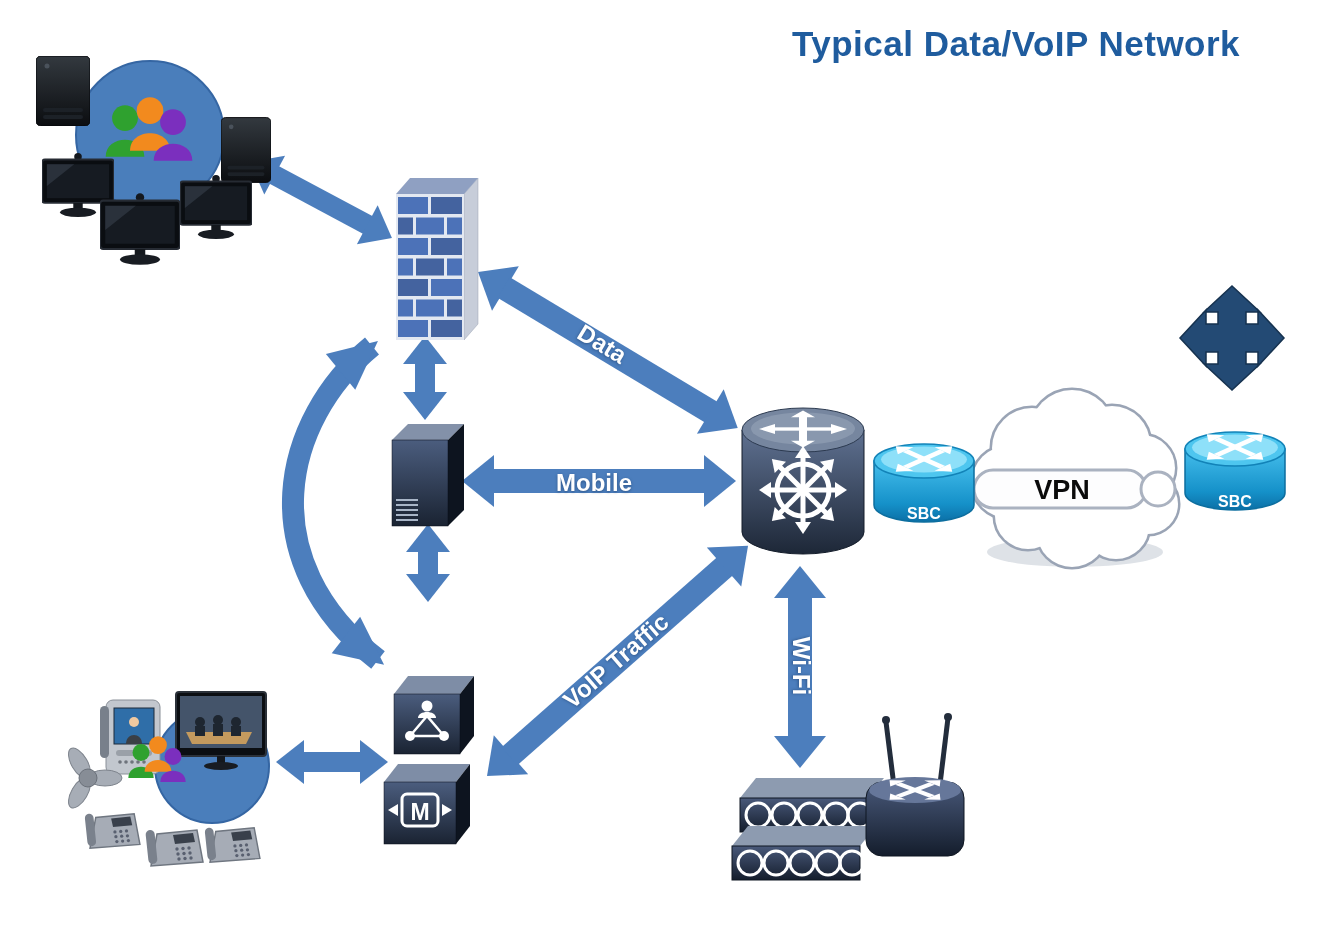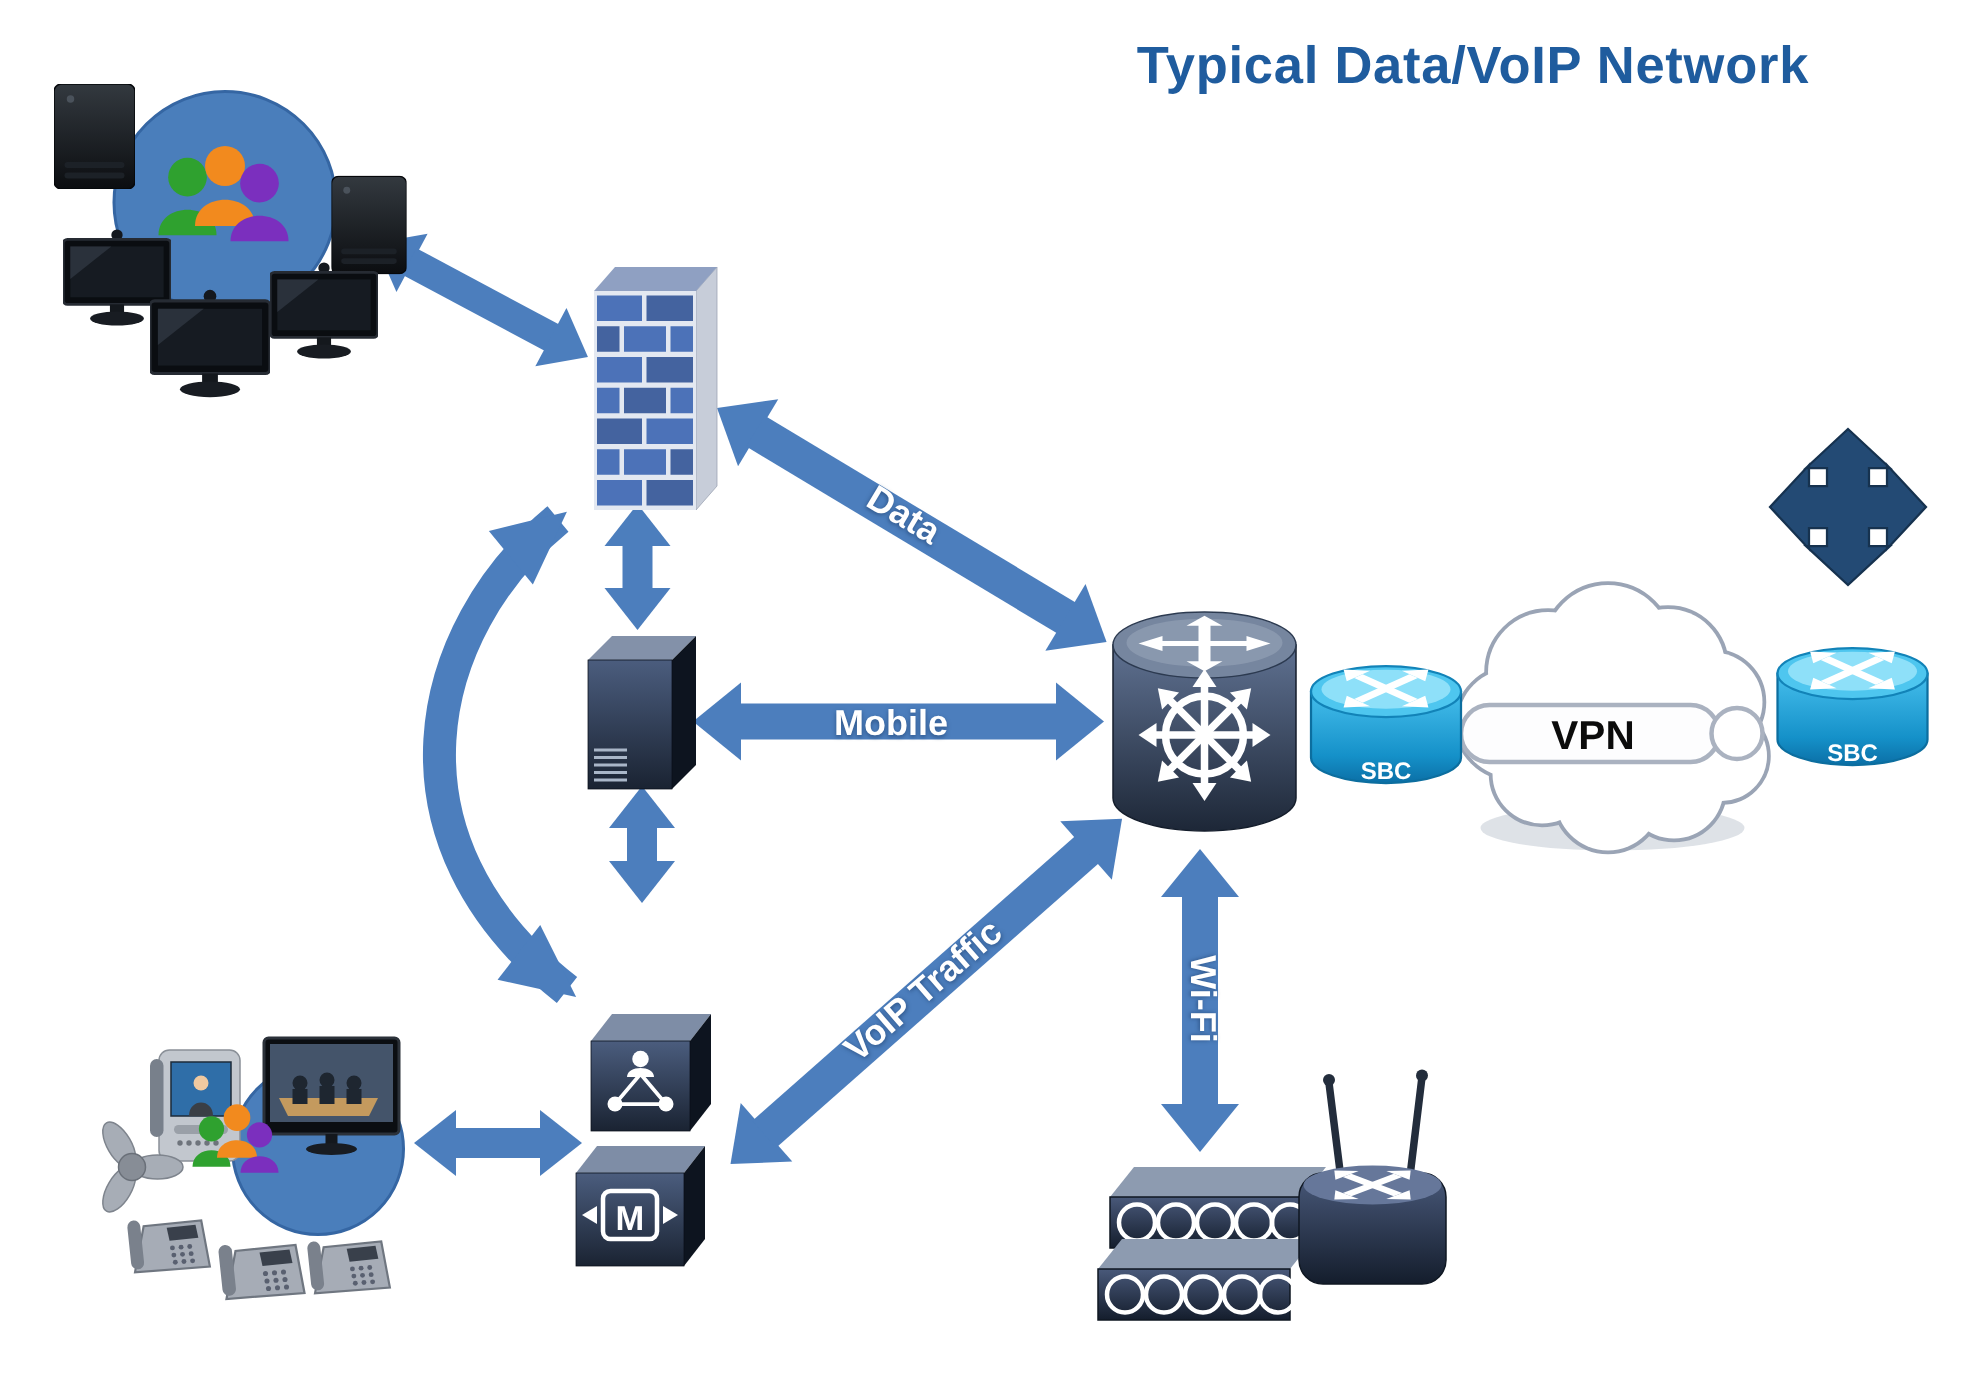--- a/index.html
+++ b/index.html
@@ -421,21 +421,21 @@
     <use href="#person" x="126" y="742" width="30" height="38" style="color:#2FA12F"></use>
     <use href="#person" x="142" y="734" width="32" height="40" style="color:#F28A1E"></use>
     <use href="#person" x="158" y="746" width="30" height="38" style="color:#7B2FBE"></use>
 
     <use href="#phone" x="84" y="806" width="60" height="48"></use>
     <use href="#phone" x="144" y="822" width="64" height="50"></use>
     <use href="#phone" x="204" y="820" width="60" height="48"></use>
   </g>
 </svg>
 
-<div class="title" style="left:982px;top:44px;">Typical Data/VoIP Network</div>
+<div class="title" style="left:1016px;top:44px;">Typical Data/VoIP Network</div>
 
 <div class="arrow-label" style="left:602px;top:344px;transform:translate(-50%,-50%) rotate(31deg);">Data</div>
 
 <div class="arrow-label" style="left:594px;top:483px;transform:translate(-50%,-50%);">Mobile</div>
 
 <div class="arrow-label" style="left:616px;top:661px;transform:translate(-50%,-50%) rotate(-41deg);">VoIP Traffic</div>
 
 <div class="arrow-label" style="left:801px;top:666px;transform:translate(-50%,-50%) rotate(90deg);">Wi-Fi</div>
 
 </div>

